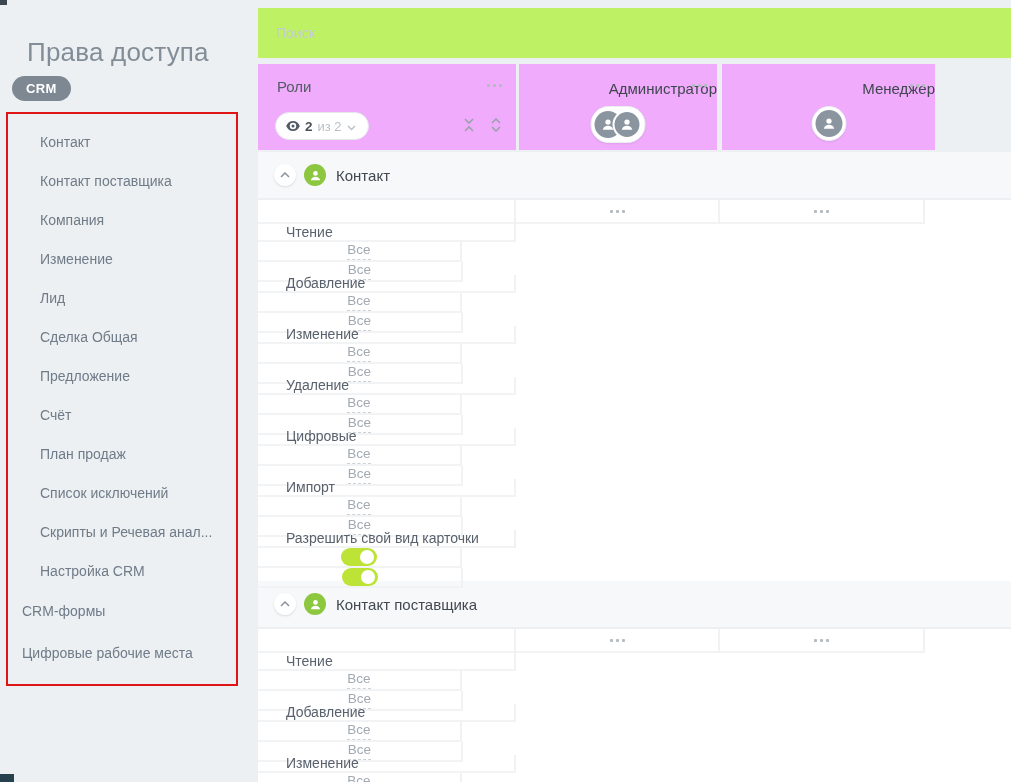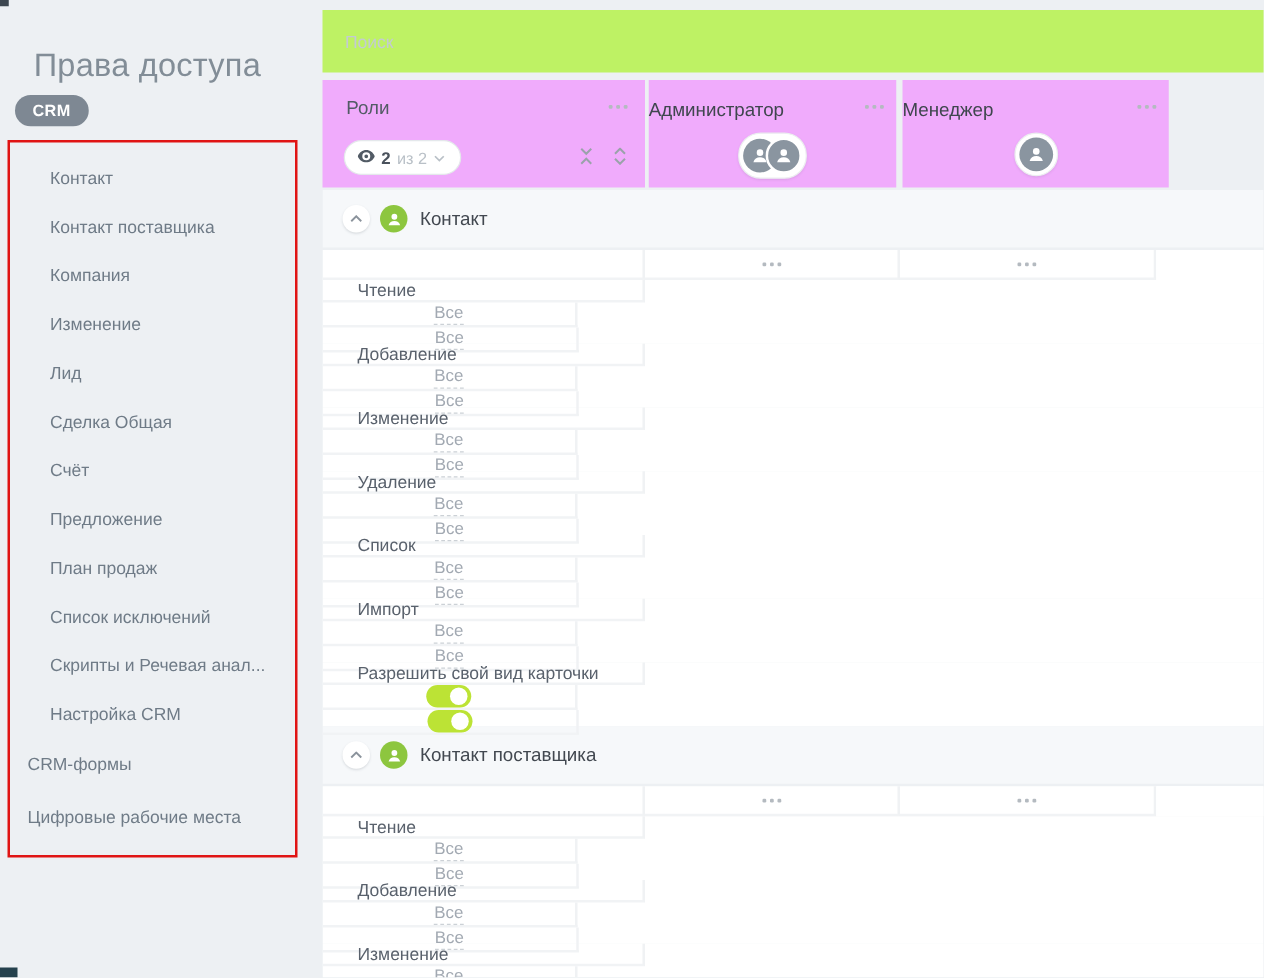--- a/index.html
+++ b/index.html
@@ -35,21 +35,21 @@
   .roles-label { position:absolute; left:19px; top:14px; font-size:15px; color:#525b65; }
   .dots { display:inline-flex; gap:3px; align-items:center; cursor:pointer; }
   .dots i { width:3px; height:3px; background:#b4bac0; border-radius:1px; display:block; }
   .roles-dots { position:absolute; right:14px; top:20px; }
   .filter-pill { position:absolute; left:17px; top:48px; height:28px; display:inline-flex; align-items:center;
     gap:5px; padding:0 12px 0 10px; background:#fff; border:1px solid #e4e8eb; border-radius:15px; cursor:pointer; }
   .filter-count { font-size:13.5px; color:#4a525c; font-weight:bold; }
   .filter-of { font-size:13px; color:#b9c0c7; }
   .rows-collapse { position:absolute; right:40px; top:54px; cursor:pointer; }
   .rows-expand { position:absolute; right:14px; top:54px; cursor:pointer; }
-  .col-title { position:absolute; top:16px; left:0; right:0; text-align:left; font-size:15px; color:#3f464e; font-weight:500; }
+  .col-title { position:absolute; top:16px; left:0; right:0; text-align:right; font-size:15px; color:#3f464e; font-weight:500; }
   .col-dots { position:absolute; right:10px; top:20px; }
   .avatar-wrap { position:absolute; top:42px; left:50%; transform:translateX(-50%); background:#fff;
     border:1px solid #eceef0; box-shadow:0 1px 2px rgba(80,90,100,.12); border-radius:18px;
     display:flex; align-items:center; padding:3px; cursor:pointer; }
   .avatar { width:27px; height:27px; border-radius:50%; background:#8a95a0; display:flex;
     align-items:center; justify-content:center; }
   .avatar + .avatar { margin-left:-9px; border:2px solid #fff; width:29px; height:29px; }
   
   .tbl { position:absolute; left:0; top:152px; width:753px; height:630px; overflow:hidden; }
   .sec-band { height:46px; background:#f6f8fa; margin-bottom:2px; display:flex; align-items:center; padding-left:16px; }
@@ -78,22 +78,22 @@
   <div class="sb-title">Права доступа</div>
   <div class="crm-badge">CRM</div>
   <div class="sb-menu">
     <div>
         <div class="sb-item sub">Контакт</div>
         <div class="sb-item sub">Контакт поставщика</div>
         <div class="sb-item sub">Компания</div>
         <div class="sb-item sub">Изменение</div>
         <div class="sb-item sub">Лид</div>
         <div class="sb-item sub">Сделка Общая</div>
+        <div class="sb-item sub">Предложение</div>
         <div class="sb-item sub">Счёт</div>
-        <div class="sb-item sub">Предложение</div>
         <div class="sb-item sub">План продаж</div>
         <div class="sb-item sub">Список исключений</div>
         <div class="sb-item sub">Скрипты и Речевая анал...</div>
         <div class="sb-item sub">Настройка CRM</div>
       </div>
     <div>
         <div class="sb-item top">CRM-формы</div>
         <div class="sb-item top">Цифровые рабочие места</div>
       </div>
   </div>
@@ -247,21 +247,21 @@
         <div class="cell cell-label">Удаление</div>
         <div class="cell cell-val">
           <span class="val-link">Все</span>
         </div>
         <div class="cell cell-val2">
           <span class="val-link">Все</span>
         </div>
         <div class="cell-fill"></div>
       </div>
       <div class="t-row perm-row">
-        <div class="cell cell-label">Список</div>
+        <div class="cell cell-label">Цифровые</div>
         <div class="cell cell-val">
           <span class="val-link">Все</span>
         </div>
         <div class="cell cell-val2">
           <span class="val-link">Все</span>
         </div>
         <div class="cell-fill"></div>
       </div>
       <div class="t-row perm-row">
         <div class="cell cell-label">Импорт</div>

